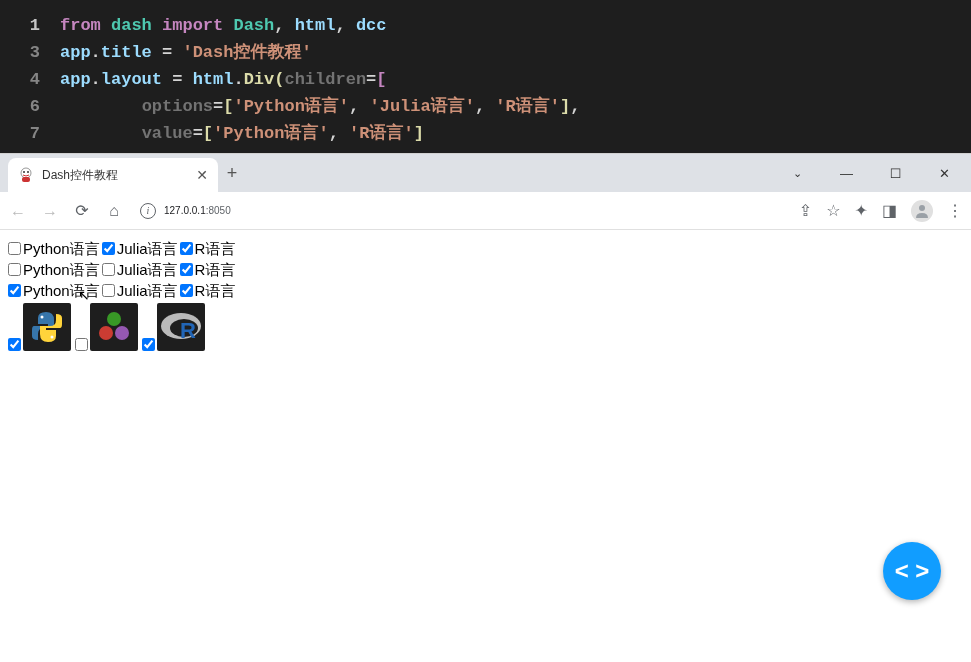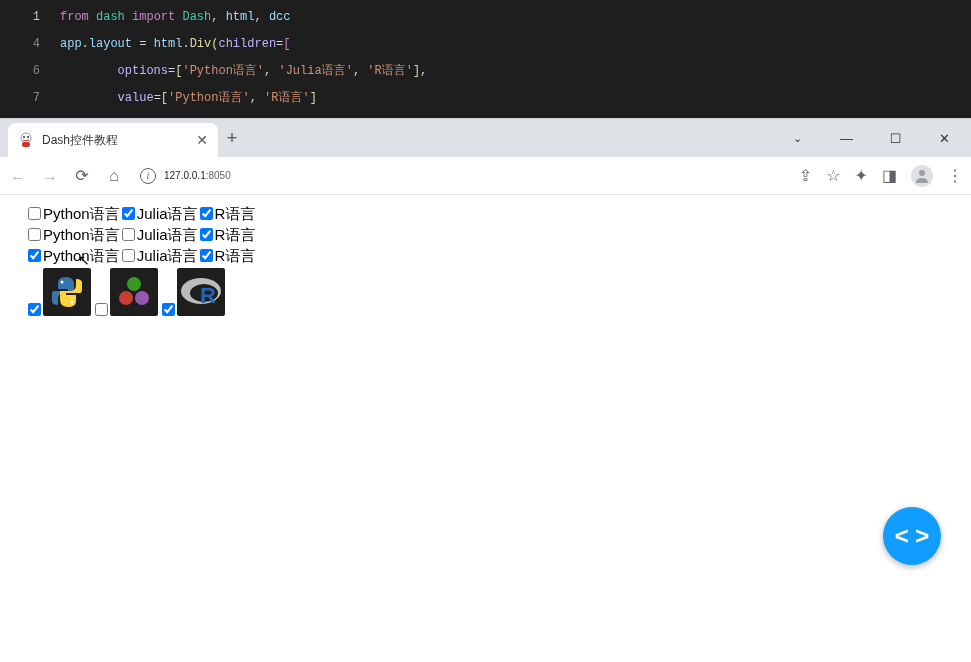--- a/index.html
+++ b/index.html
@@ -1,29 +1,29 @@
 <!DOCTYPE html>
 <html><head>
   <meta charset="utf-8">
   <style>
     * { margin: 0; padding: 0; box-sizing: border-box; }
     body { font-family: "Segoe UI", Arial, sans-serif; width: 971px; height: 662px; overflow: hidden; background: #fff; }
     
     
-    .editor { background: #1e1e1e; color: #d4d4d4; font-family: Consolas, "Courier New", monospace; font-size: 12px; line-height: 27px; padding: 4px 0 6px 0; }
+    .editor { background: #1e1e1e; color: #d4d4d4; font-family: Consolas, "Courier New", monospace; font-size: 17px; line-height: 27px; padding: 12px 0 6px 0; font-weight: bold; }
     .gutter { display: inline-block; width: 60px; text-align: right; color: #858585; padding-right: 20px; user-select: none; }
     .line1 .gutter { color: #c6c6c6; }
     .code-line { white-space: pre; }
     .kw-pink { color: #c586c0; }
     .fn-cyan { color: #4ec9b0; }
     .fn-yellow { color: #dcdcaa; }
     .var-blue { color: #9cdcfe; }
     .str-orange { color: #ce9178; }
     .punct { color: #d4d4d4; }
-    .param { color: #c4b5fd; }
+    .param { color: #737373; }
     .white { color: #d4d4d4; }
     
     
     .browser { background: #fff; border-top: 1px solid #d0d0d0; }
     .titlebar { display: flex; align-items: center; height: 38px; background: #dee1e6; }
     .tab { display: flex; align-items: center; background: #fff; height: 34px; margin-top: 4px; margin-left: 8px; border-radius: 8px 8px 0 0; padding: 16px 10px; gap: 8px; min-width: 210px; }
     .favicon { width: 16px; height: 16px; }
     .tab-title { font-size: 12px; color: #333; flex: 1; }
     .tab-close { font-size: 14px; color: #555; cursor: pointer; }
     .new-tab { width: 28px; text-align: center; font-size: 18px; color: #555; cursor: pointer; }
@@ -36,38 +36,39 @@
     .nav-btn.disabled { color: #bababa; }
     .addr { flex: 1; display: flex; align-items: center; gap: 8px; background: #fff; border-radius: 20px; padding: 0 4px; }
     .info-icon { width: 16px; height: 16px; border: 1px solid #5f6368; border-radius: 50%; display: flex; align-items: center; justify-content: center; font-size: 10px; color: #5f6368; font-family: serif; font-style: italic; }
     .url { font-size: 10px; color: #202124; }
     .url .port { color: #5f6368; }
     .right-icons { display: flex; gap: 14px; align-items: center; color: #5f6368; }
     .tb-icon { font-size: 16px; cursor: pointer; }
     .avatar { width: 22px; height: 22px; background: #e0e0e0; border-radius: 50%; display: flex; align-items: center; justify-content: center; }
     
     
-    .page { padding: 8px 28px; font-size: 15px; color: #000; font-family: Arial, sans-serif; position: relative; height: 380px; }
+    .page { padding: 8px 8px; font-size: 15px; color: #000; font-family: Arial, sans-serif; position: relative; height: 380px; }
     .checklist-row { display: flex; flex-wrap: wrap; line-height: 21px; }
     .check-item { display: inline-flex; align-items: center; margin-right: 2px; }
     .check-item input { margin-right: 2px; accent-color: #0075ff; }
     .img-row { display: flex; align-items: flex-end; gap: 4px; margin-top: 2px; }
     .img-item { display: inline-flex; align-items: flex-end; }
     .img-item input { margin-right: 2px; accent-color: #0075ff; }
     .lang-img { width: 48px; height: 48px; background: #1e1e1e; border-radius: 2px; display: flex; align-items: center; justify-content: center; }
     
     .fab { position: absolute; right: 30px; bottom: 10px; width: 58px; height: 58px; background: #119dff; border-radius: 50%; display: flex; align-items: center; justify-content: center; color: #fff; font-size: 24px; font-weight: bold; box-shadow: 0 2px 6px rgba(0,0,0,0.3); cursor: pointer; }
     
     .cursor { position: absolute; left: 78px; top: 57px; font-size: 14px; pointer-events: none; }
   </style>
 </head>
 <body>
 
 <div class="editor">
   <div class="code-line line1"><span class="gutter">1</span><span class="kw-pink">from</span><span class="white"> </span><span class="fn-cyan">dash</span><span class="white"> </span><span class="kw-pink">import</span><span class="white"> </span><span class="fn-cyan">Dash</span><span class="punct">, </span><span class="var-blue">html</span><span class="punct">, </span><span class="var-blue">dcc</span></div>
+  <div class="code-line"><span class="gutter">3</span><span class="var-blue">app</span><span class="punct">.</span><span class="var-blue">title</span><span class="white"> = </span><span class="str-orange">'Dash控件教程'</span></div>
   <div class="code-line"><span class="gutter">4</span><span class="var-blue">app</span><span class="punct">.</span><span class="var-blue">layout</span><span class="white"> = </span><span class="var-blue">html</span><span class="punct">.</span><span class="fn-yellow">Div</span><span class="fn-yellow">(</span><span class="param">children</span><span class="white">=</span><span class="kw-pink">[</span></div>
   <div class="code-line"><span class="gutter">6</span><span class="white">        </span><span class="param">options</span><span class="white">=</span><span class="fn-yellow">[</span><span class="str-orange">'Python语言'</span><span class="punct">, </span><span class="str-orange">'Julia语言'</span><span class="punct">, </span><span class="str-orange">'R语言'</span><span class="fn-yellow">]</span><span class="punct">,</span></div>
   <div class="code-line"><span class="gutter">7</span><span class="white">        </span><span class="param">value</span><span class="white">=</span><span class="fn-yellow">[</span><span class="str-orange">'Python语言'</span><span class="punct">, </span><span class="str-orange">'R语言'</span><span class="fn-yellow">]</span></div>
 </div>
 
 <div class="browser">
   <div class="titlebar">
     <div class="tab">
       <svg class="favicon" viewBox="0 0 16 16">
           <circle cx="8" cy="6" r="5" fill="#fff" stroke="#333" stroke-width="0.5"></circle>

